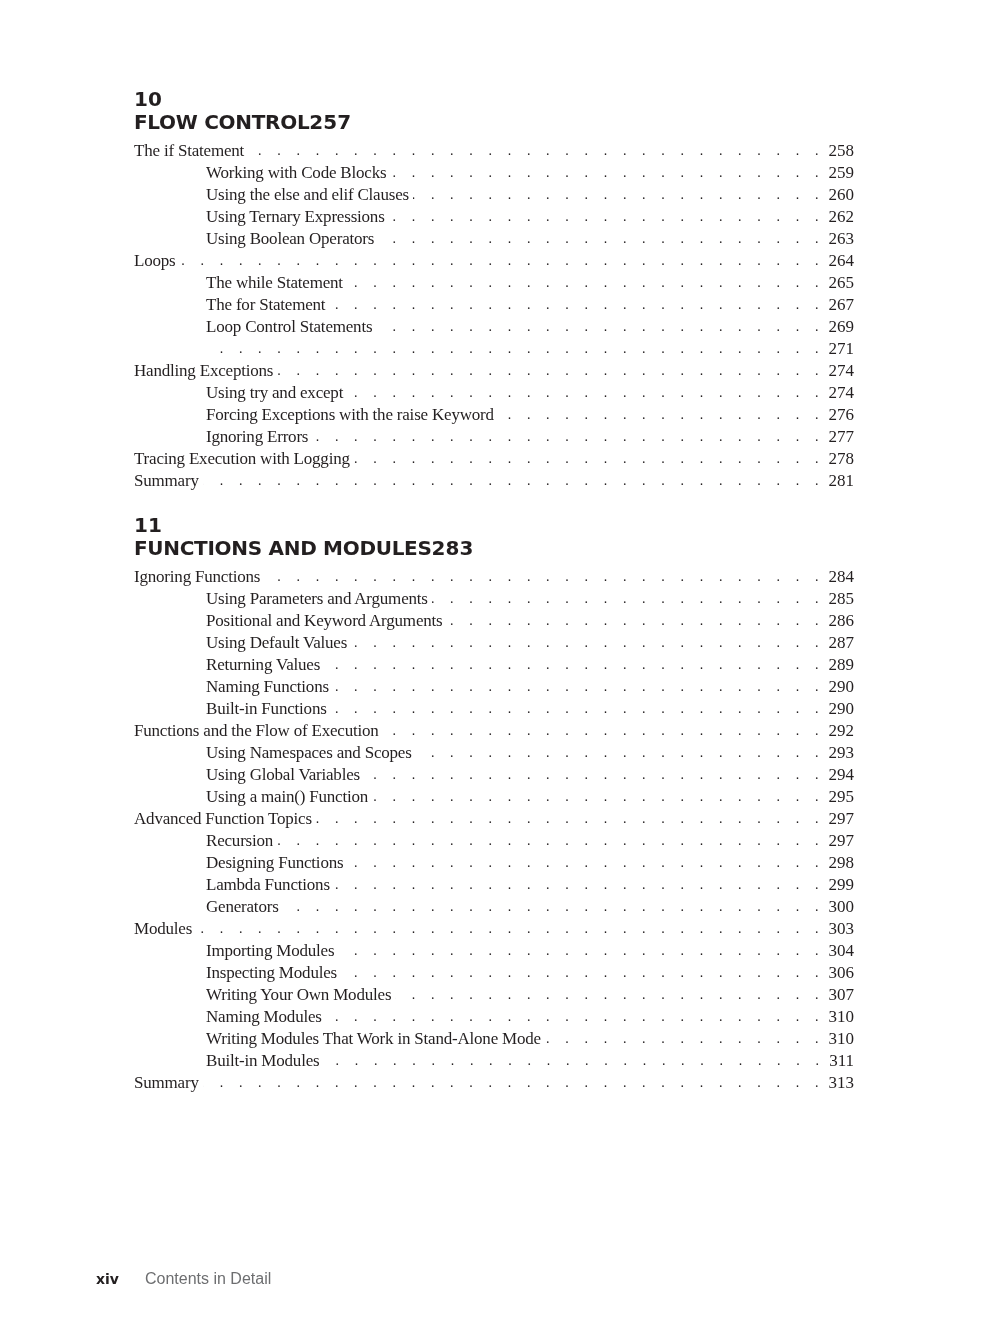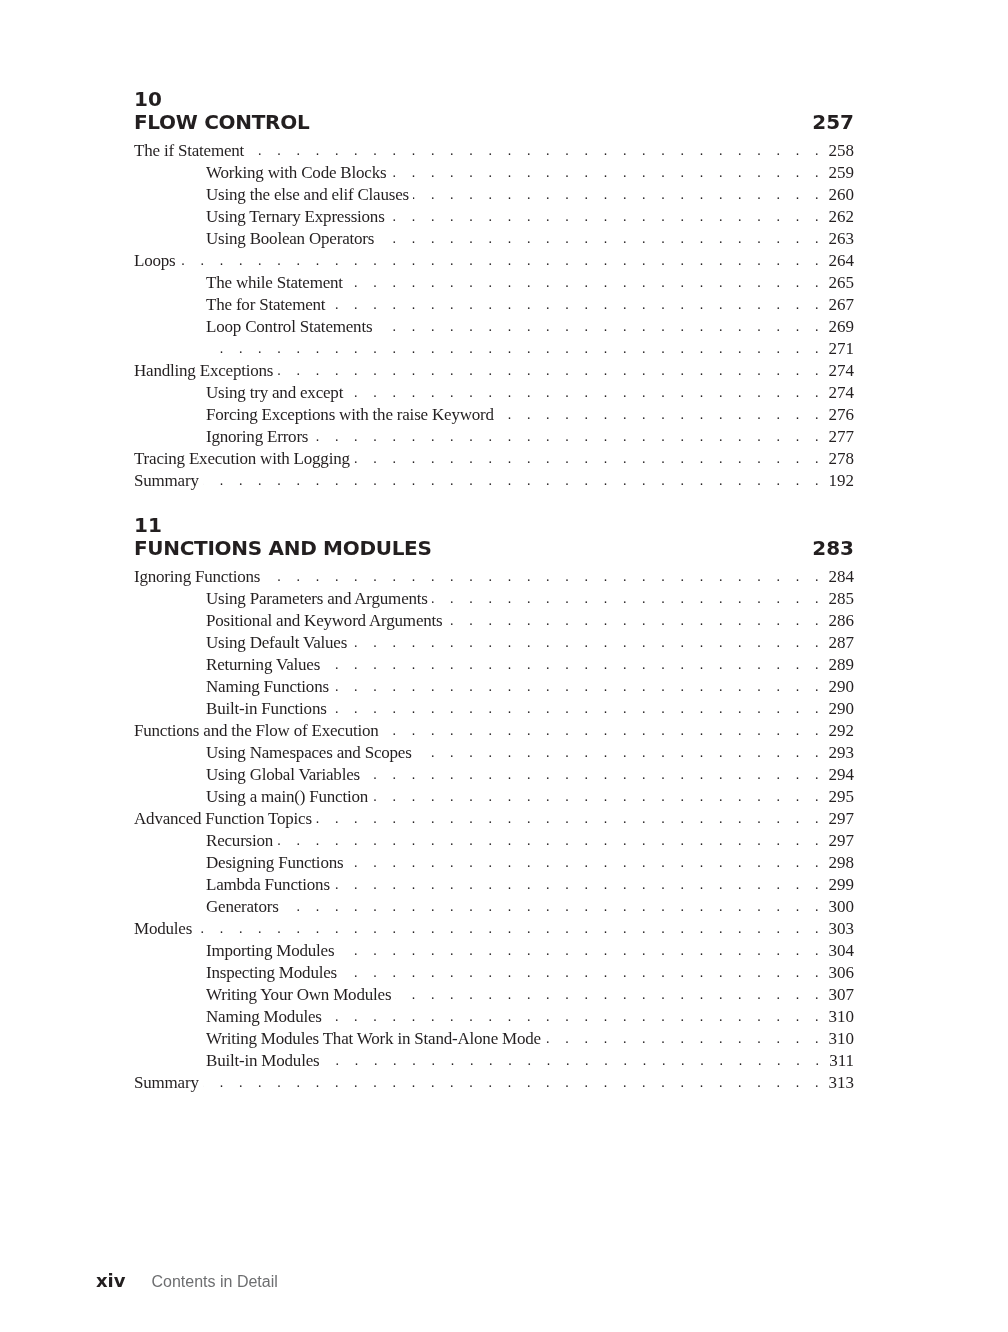--- a/index.html
+++ b/index.html
@@ -27,21 +27,21 @@
     }
     .chapter-num {
       font-family: "DejaVu Sans", sans-serif;
       font-weight: bold;
       font-size: 20px;
       line-height: 22px;
       letter-spacing: 0px;
     }
     .chapter-title-row {
       display: flex;
-      justify-content: space-between;
+      justify-content: flex-start;
       align-items: baseline;
       font-family: "DejaVu Sans", sans-serif;
       font-weight: bold;
       font-size: 20px;
       line-height: 24px;
       margin-bottom: 6px;
     }
     .chapter-title {
       letter-spacing: -0.3px;
     }
@@ -80,21 +80,21 @@
     .footer {
       position: absolute;
       left: 96px;
       top: 1270px;
       display: flex;
       align-items: baseline;
     }
     .footer-page {
       font-family: "DejaVu Sans", sans-serif;
       font-weight: bold;
-      font-size: 18px;
+      font-size: 14px;
       margin-right: 26px;
     }
     .footer-label {
       font-family: "Liberation Sans", sans-serif;
       font-size: 16px;
       color: #6d6e70;
     }
   </style>
 </head>
 <body>
@@ -178,21 +178,21 @@
           <span class="toc-page">277</span>
         </div>
         <div class="toc-row">
           <span class="toc-label">Tracing Execution with Logging</span>
           <span class="toc-leader">. . . . . . . . . . . . . . . . . . . . . . . . . . . . . . . . . . . . . . . . . . . . . . . . . . . . . . . . . . . . . . . . . . . . . . . . . . . . . . . . . . .</span>
           <span class="toc-page">278</span>
         </div>
         <div class="toc-row">
           <span class="toc-label">Summary</span>
           <span class="toc-leader">. . . . . . . . . . . . . . . . . . . . . . . . . . . . . . . . . . . . . . . . . . . . . . . . . . . . . . . . . . . . . . . . . . . . . . . . . . . . . . . . . . .</span>
-          <span class="toc-page">192</span>
+          <span class="toc-page">281</span>
         </div>
       </div>
   </section>
 
   <section class="chapter">
     <div class="chapter-num">11</div>
     <div class="chapter-title-row">
       <span class="chapter-title">FUNCTIONS AND MODULES</span>
       <span class="chapter-page">283</span>
     </div>

